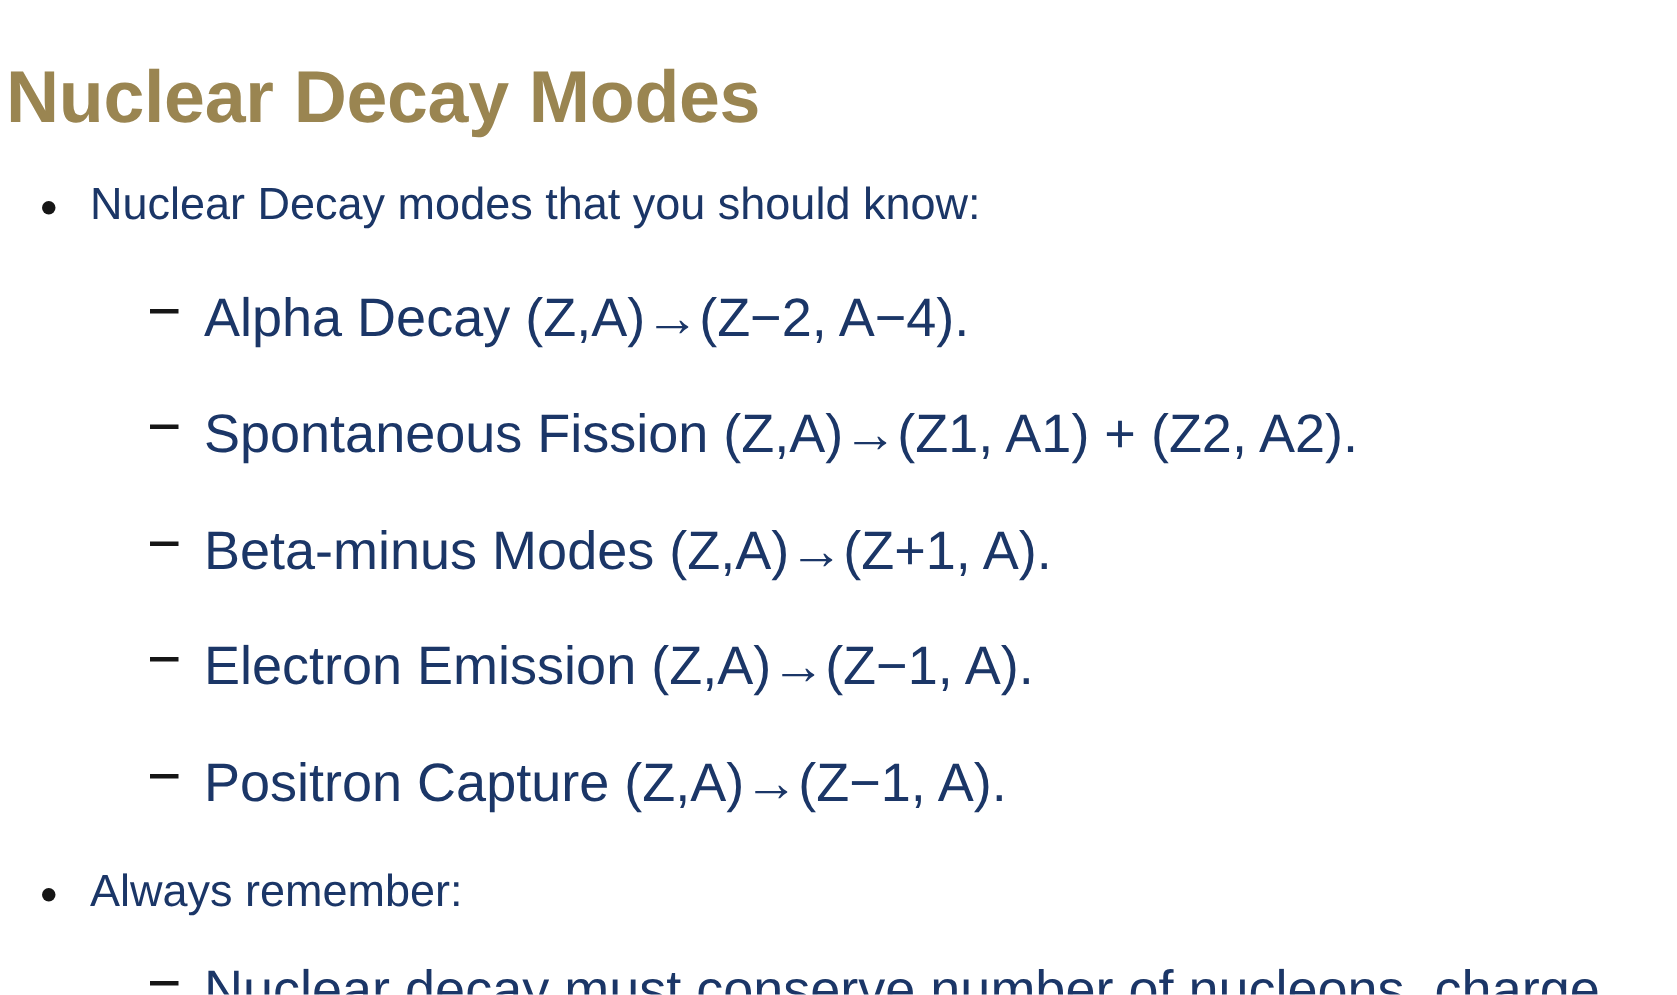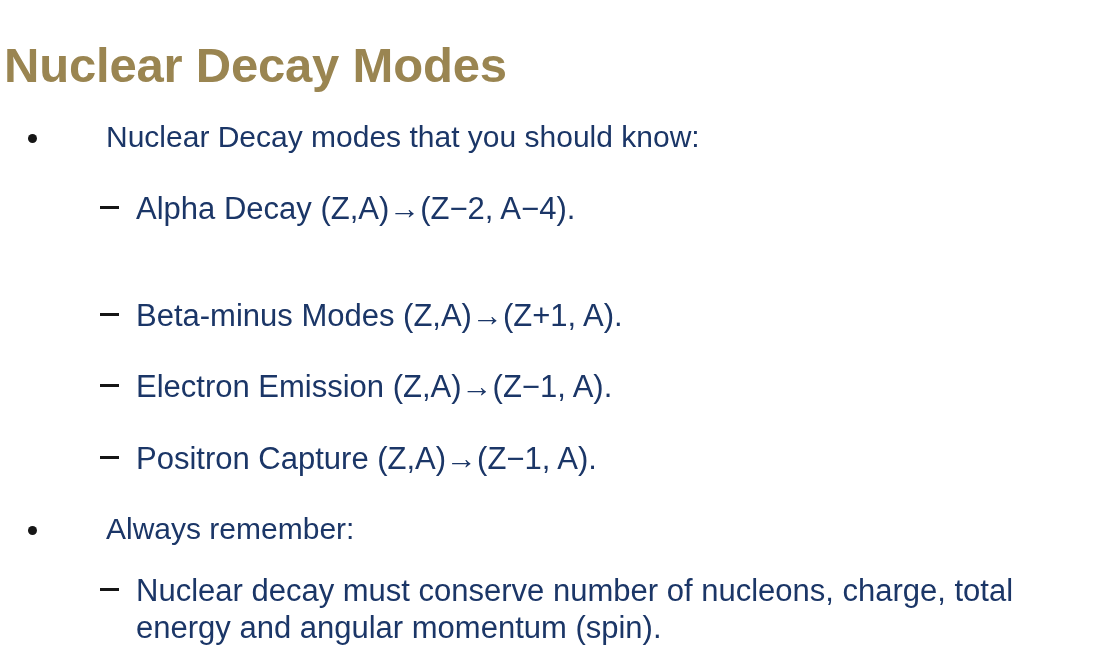--- a/index.html
+++ b/index.html
@@ -39,21 +39,21 @@
   
   .body-list {
     position: absolute;
     left: 0;
     top: 122px;
     width: 1118px;
   }
 
   .lvl1 {
     position: relative;
-    padding-left: 106px;
+    padding-left: 60px;
     color: #1b3667;
     font-size: 30px;
     line-height: 1.0;
     min-height: 34px;
   }
   .lvl1 .bullet-dot {
     position: absolute;
     left: 28px;
     top: 12px;
     width: 9px;
@@ -63,21 +63,21 @@
   }
   .lvl1 .lvl1-text {
     display: block;
     white-space: nowrap;
   }
 
   .lvl2 {
     position: relative;
     padding-left: 136px;
     color: #1b3667;
-    font-size: 31px;
+    font-size: 36px;
     line-height: 1.18;
     min-height: 32px;
   }
   .lvl2 .bullet-dash {
     position: absolute;
     left: 100px;
     top: 15px;
     width: 19px;
     height: 3px;
     background: #161616;
@@ -110,20 +110,24 @@
 
     <div class="sp-a"></div>
 
     <div class="lvl2 nowrap">
       <span class="bullet-dash"></span>
       <span class="lvl2-text">Alpha Decay (Z,A)→(Z−2, A−4).</span>
     </div>
 
     <div class="sp-b"></div>
 
+    <div class="lvl2 nowrap">
+      <span class="bullet-dash"></span>
+      <span class="lvl2-text">Spontaneous Fission (Z,A)→(Z1, A1) + (Z2, A2).</span>
+    </div>
 
     <div class="sp-b"></div>
 
     <div class="lvl2 nowrap">
       <span class="bullet-dash"></span>
       <span class="lvl2-text">Beta-minus Modes (Z,A)→(Z+1, A).</span>
     </div>
 
     <div class="sp-b"></div>
 

